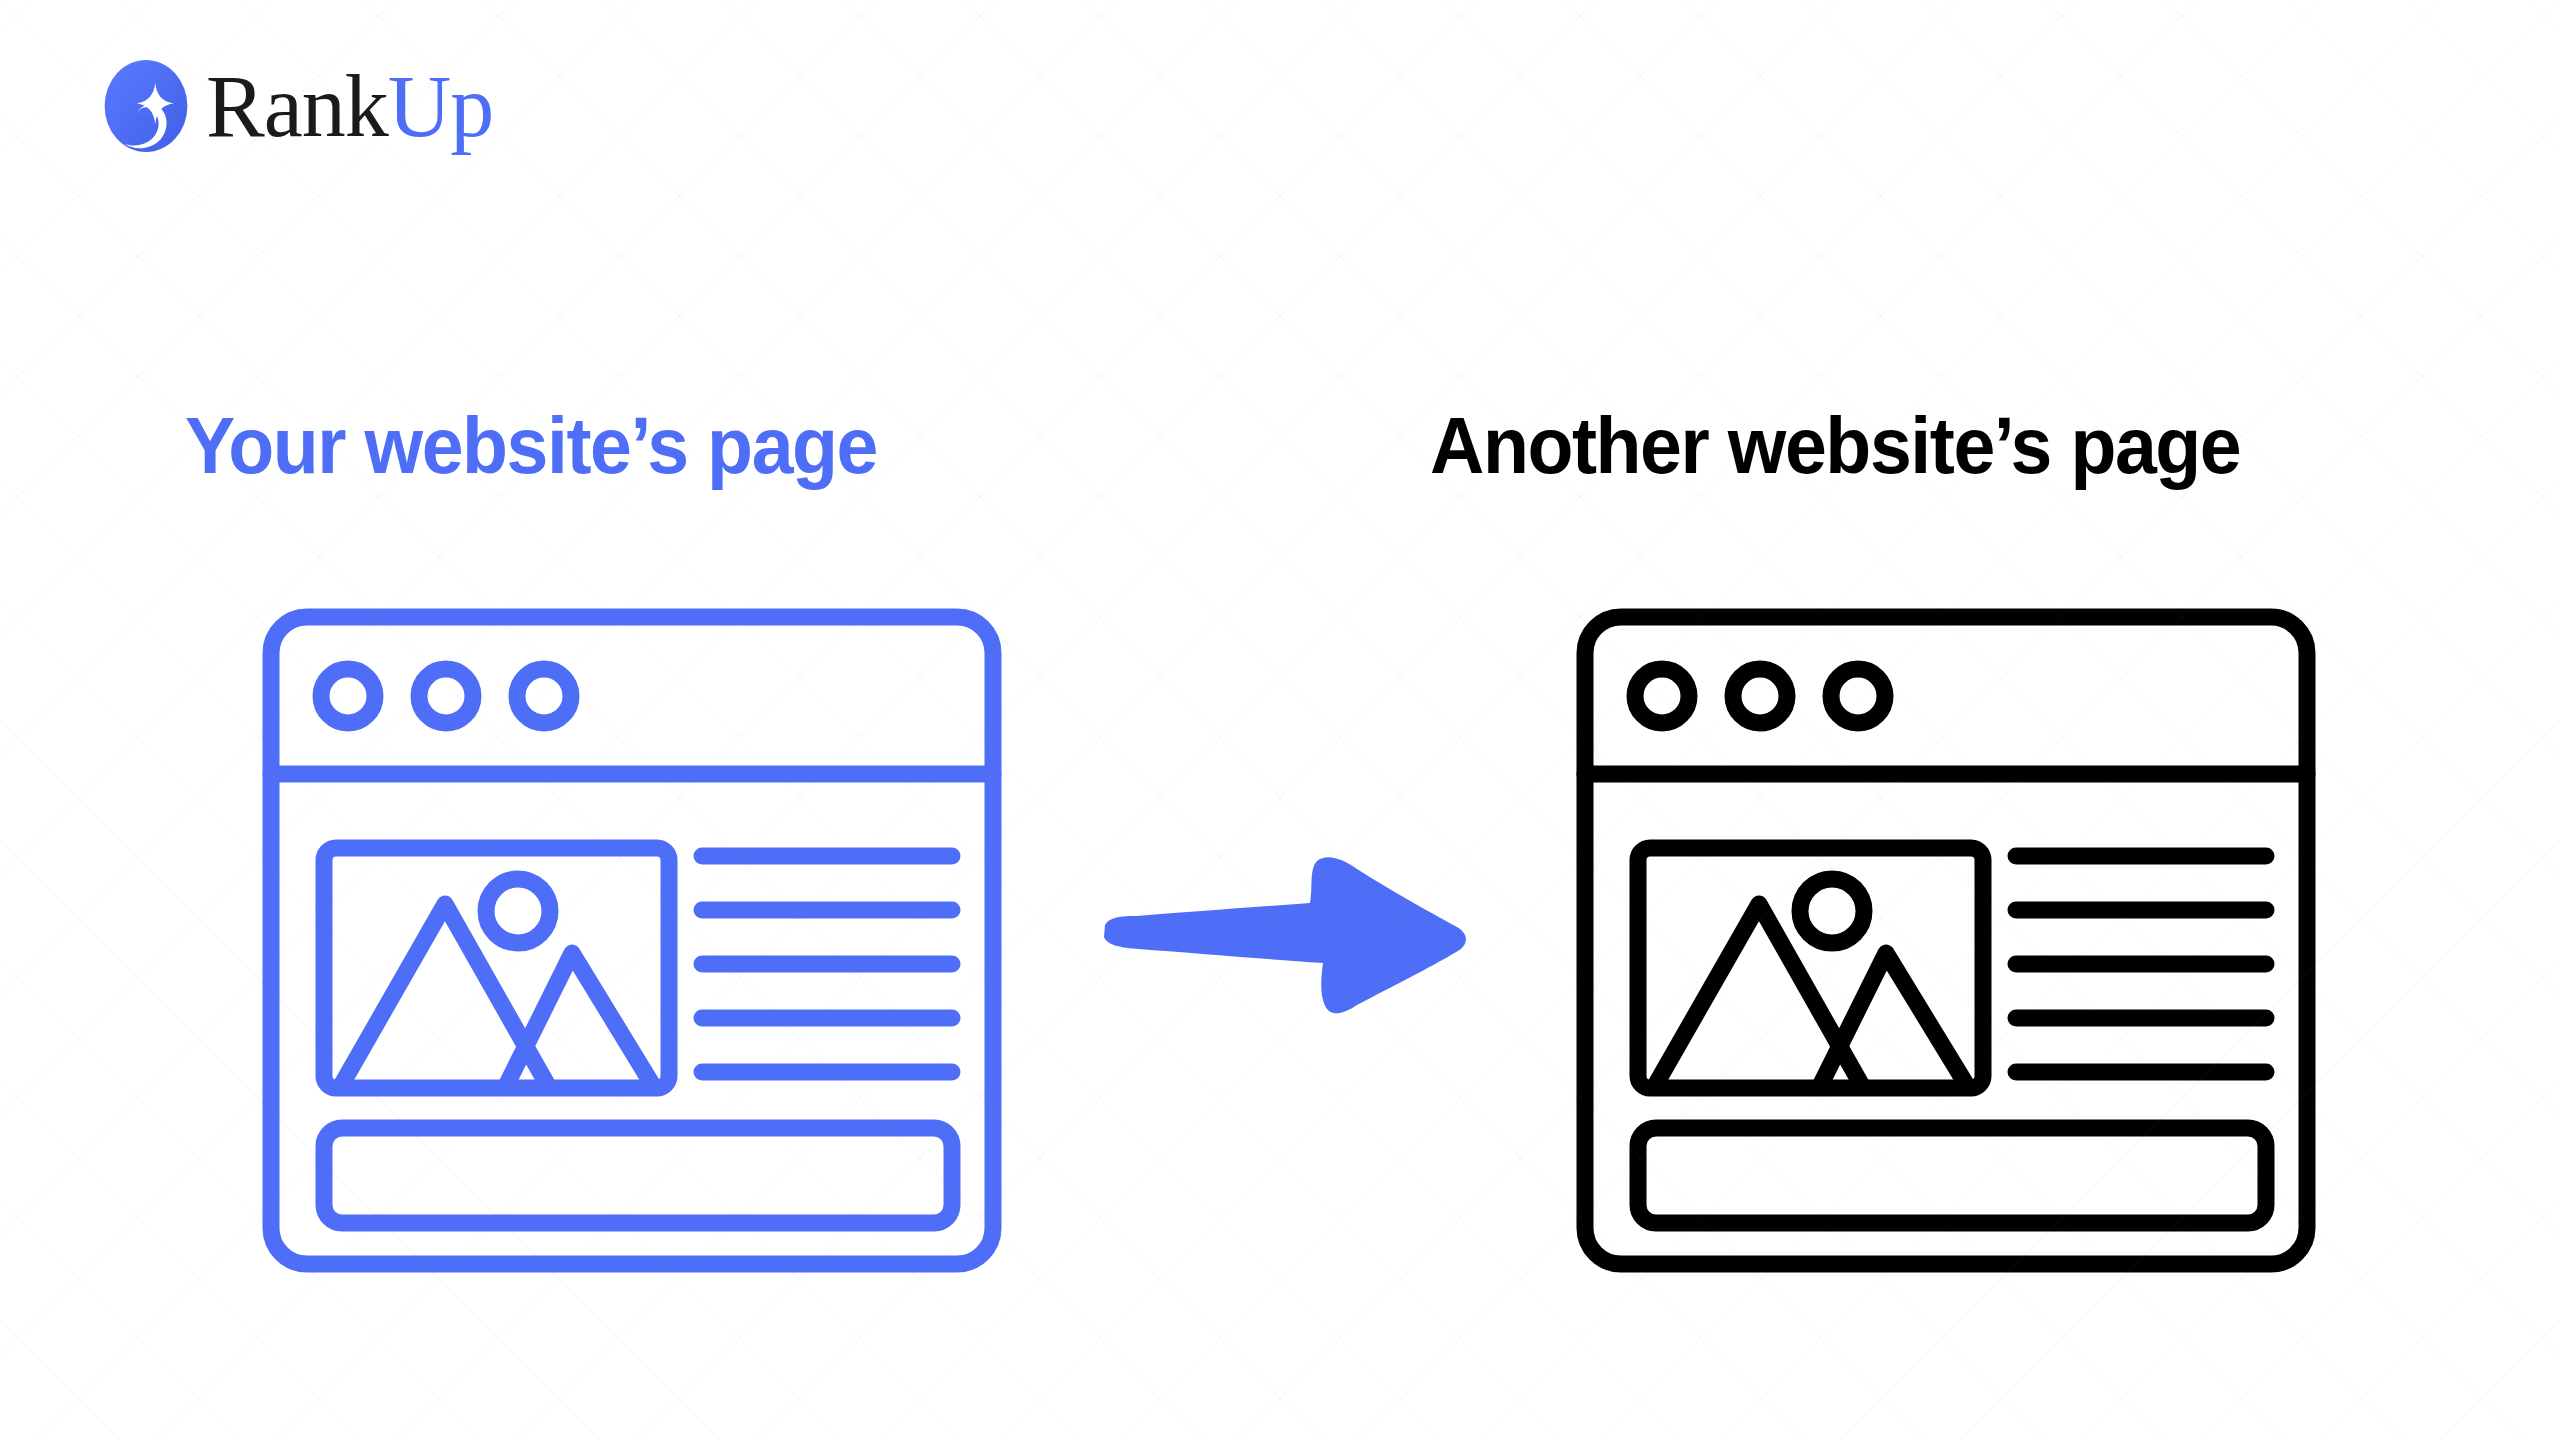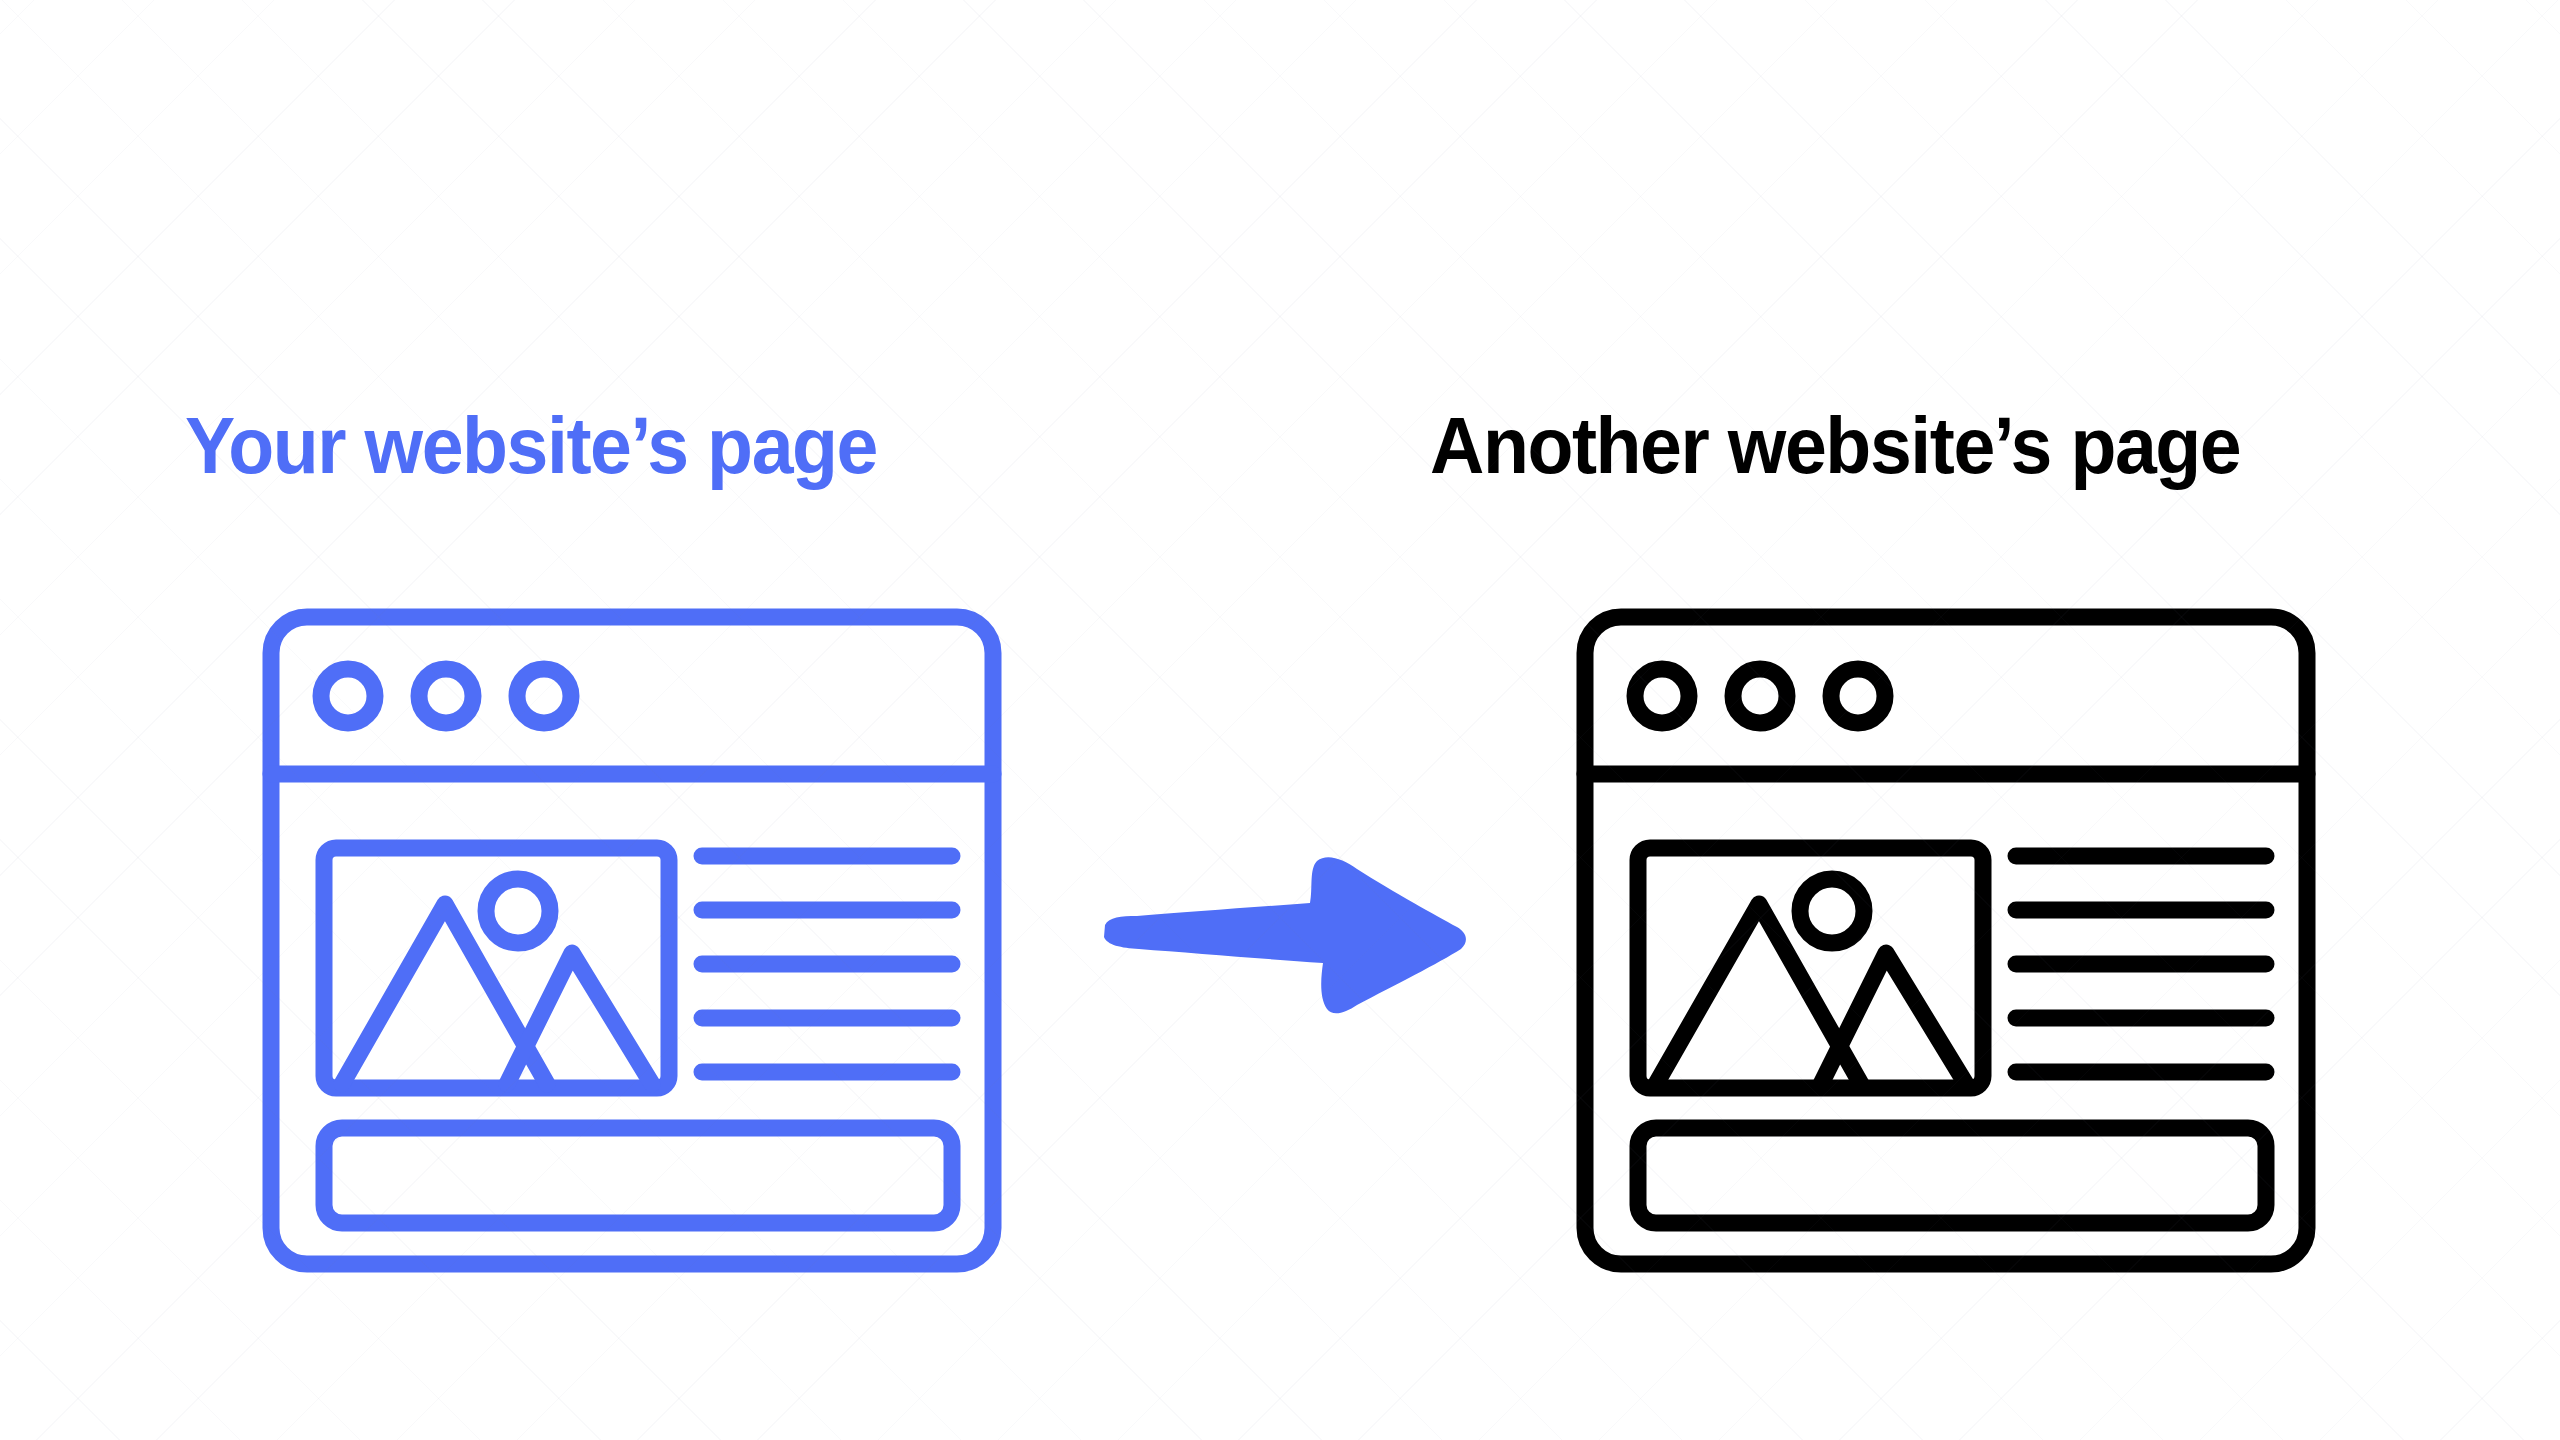--- a/index.html
+++ b/index.html
@@ -59,20 +59,36 @@
     background-image:
       repeating-linear-gradient(45deg,  transparent 0 84px, rgba(120,130,160,.085) 84px 85px),
       repeating-linear-gradient(-45deg, transparent 0 84px, rgba(120,130,160,.085) 84px 85px);
   }
 </style>
 </head>
 <body>
 
 <div id="stage">
 
+  <div class="logo">
+    <svg class="logo-mark" viewBox="0 0 100 106">
+      <defs>
+        <linearGradient id="lgGrad" x1="0" y1="0" x2="1" y2="1">
+          <stop offset="0%" stop-color="#5b7bff"></stop>
+          <stop offset="100%" stop-color="#3f5fe6"></stop>
+        </linearGradient>
+      </defs>
+      <ellipse cx="50" cy="52" rx="45" ry="50" fill="url(#lgGrad)"></ellipse>
+
+      <path d="M60 26 C61 40 68 47 80 49 C68 51 61 58 60 72 C59 58 52 51 40 49 C52 47 59 40 60 26 Z" fill="#ffffff"></path>
+
+      <path d="M62 52 C74 58 76 76 66 88 C56 99 38 101 27 93 C36 97 50 95 58 86 C67 76 65 61 55 55 C48 51 42 55 41 61 C41 54 52 47 62 52 Z" fill="#ffffff"></path>
+    </svg>
+    <div class="logo-word"><span class="logo-rank">Rank</span><span class="logo-up">Up</span></div>
+  </div>
 
   <div class="heading heading-left">Your website’s page</div>
   <div class="heading heading-right">Another website’s page</div>
 
   <div class="browser browser-left">
     <svg viewBox="0 0 740 665" fill="none">
       <g stroke="#4f6ef7" stroke-width="17" stroke-linecap="round" stroke-linejoin="round">
         <rect x="9" y="9" width="722" height="647" rx="36"></rect>
         <line x1="9" y1="166" x2="731" y2="166"></line>
         <circle cx="86" cy="88" r="27"></circle>

